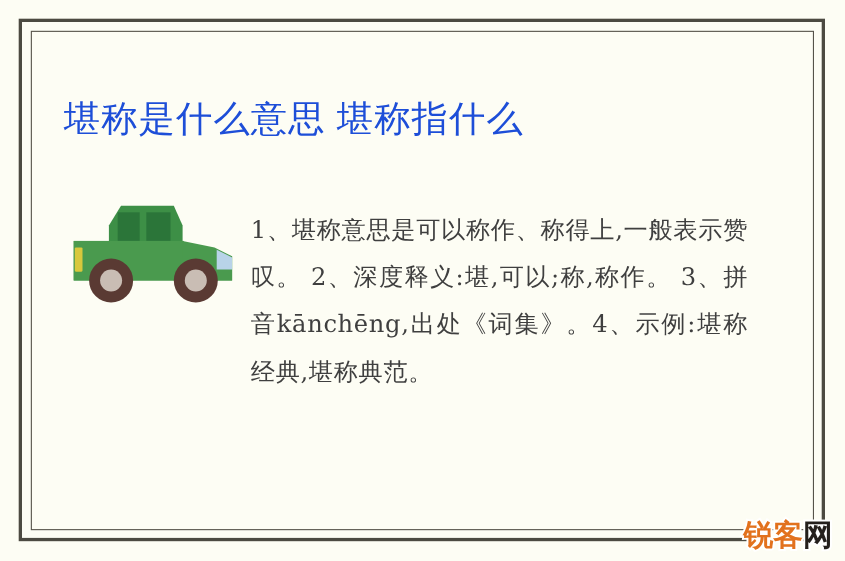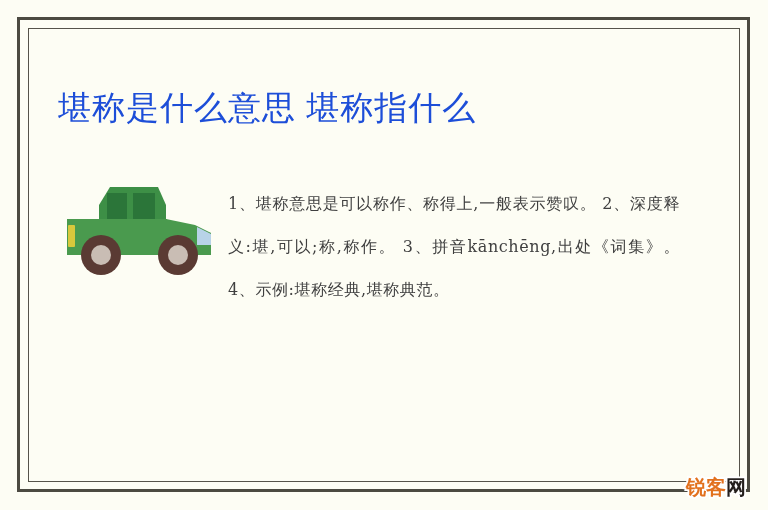--- a/index.html
+++ b/index.html
@@ -70,34 +70,34 @@
     display: block;
   }
 
   
   #article-body {
     position: absolute;
     left: 200px;
     top: 138px;
     width: 452px;
     font-family: "DejaVu Serif", "Liberation Serif", serif;
-    font-size: 16px;
+    font-size: 22px;
     line-height: 43px;
     color: #3f3f3f;
     letter-spacing: 0.6px;
     text-align: justify;
     text-justify: inter-ideograph;
   }
 
   
   #watermark {
     position: absolute;
-    right: 22px;
+    right: 11px;
     bottom: 8px;
-    font-size: 20px;
+    font-size: 27px;
     font-weight: bold;
     line-height: 30px;
     letter-spacing: 0px;
     white-space: nowrap;
     font-family: "DejaVu Sans", "Liberation Sans", sans-serif;
     margin-top: 24px;
   }
   #watermark span {
     -webkit-text-stroke: 3.5px #ffffff;
     paint-order: stroke fill;

